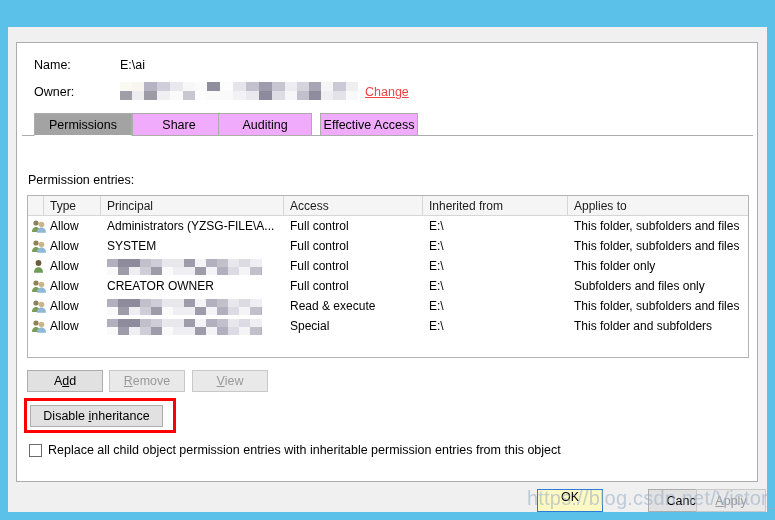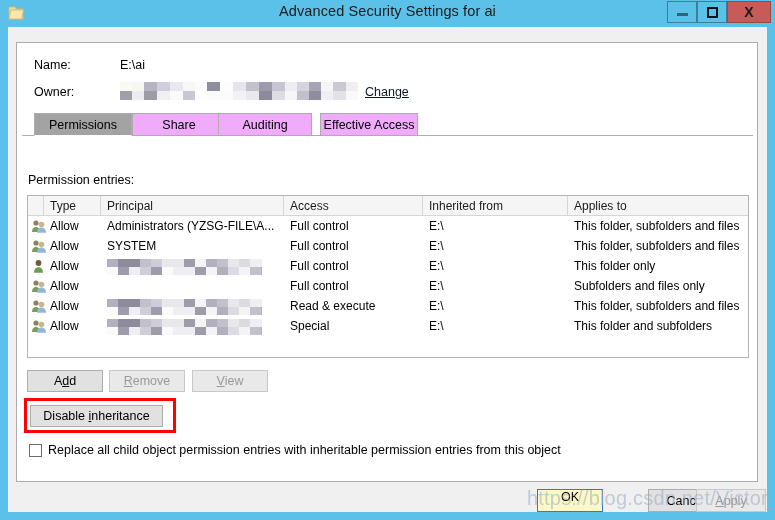--- a/index.html
+++ b/index.html
@@ -77,21 +77,21 @@
   #val-name {
     position: absolute; left: 103px; top: 15px;
     font-size: 12.5px; color: #000;
   }
   #owner-blur {
     position: absolute; left: 103px; top: 38px;
     width: 238px; height: 20px;
   }
   #change-link {
     position: absolute; left: 348px; top: 42px;
-    font-size: 12.5px; color: #0f172a;
+    font-size: 12.5px; color: #ef4444;
     text-decoration: underline; cursor: pointer;
   }
 
   
   #tabstrip {
     position: absolute; left: 5px; top: 70px;
     width: 731px; height: 23px;
   }
   .tab {
     position: absolute; top: 0; height: 23px;
@@ -231,37 +231,20 @@
     white-space: nowrap;
     pointer-events: none;
     font-family: "Liberation Sans", sans-serif;
   }
 </style>
 </head>
 <body>
 
 <div id="window">
 
-  <div id="titlebar">
-    <svg id="title-icon" viewBox="0 0 17 16">
-      <path d="M1 2 L7 2 L8.5 4 L15 4 L15 14 L1 14 Z" fill="#F2D89A" stroke="#D4B86A" stroke-width="0.8"></path>
-      <path d="M3 5 L15.5 5 L13.5 14 L1 14 Z" fill="#FBE6AE" stroke="#D4B86A" stroke-width="0.8"></path>
-    </svg>
-    <div id="title-text">Advanced Security Settings for ai</div>
-
-    <div class="winbtn" id="btn-min">
-      <div class="min-glyph"></div>
-    </div>
-    <div class="winbtn" id="btn-max">
-      <div class="max-glyph"></div>
-    </div>
-    <div class="winbtn" id="btn-close">
-      <span>X</span>
-    </div>
-  </div>
 
   <div id="body-area">
 
     <div id="content-panel">
 
       <div class="field-label" id="lbl-name">Name:</div>
       <div id="val-name">E:\ai</div>
 
       <div class="field-label" id="lbl-owner">Owner:</div>
       <svg id="owner-blur" viewBox="0 0 238 20" preserveAspectRatio="none">
@@ -407,20 +390,21 @@
               <div class="cell" style="left: 540px; width: 180px;">This folder only</div>
             </div>
             <div class="row">
               <svg class="usericon" viewBox="0 0 16 14">
                 <circle cx="5" cy="4" r="2.6" fill="#8C8159"></circle>
                 <path d="M1 13 C1 9.4 3 8 5 8 C7 8 9 9.4 9 13 Z" fill="#7D9B5A"></path>
                 <circle cx="10.5" cy="5.5" r="2.8" fill="#C9B68E"></circle>
                 <path d="M6 13.8 C6 10 8.2 8.6 10.5 8.6 C12.8 8.6 15 10 15 13.8 Z" fill="#8FB8D8"></path>
               </svg>
               <div class="cell" style="left: 16px; width: 57px;">Allow</div>
+              <div class="cell" style="left: 73px; width: 183px;">CREATOR OWNER</div>
               <div class="cell" style="left: 256px; width: 139px;">Full control</div>
               <div class="cell" style="left: 395px; width: 145px;">E:\</div>
               <div class="cell" style="left: 540px; width: 180px;">Subfolders and files only</div>
             </div>
             <div class="row">
               <svg class="usericon" viewBox="0 0 16 14">
                 <circle cx="5" cy="4" r="2.6" fill="#8C8159"></circle>
                 <path d="M1 13 C1 9.4 3 8 5 8 C7 8 9 9.4 9 13 Z" fill="#7D9B5A"></path>
                 <circle cx="10.5" cy="5.5" r="2.8" fill="#C9B68E"></circle>
                 <path d="M6 13.8 C6 10 8.2 8.6 10.5 8.6 C12.8 8.6 15 10 15 13.8 Z" fill="#8FB8D8"></path>

